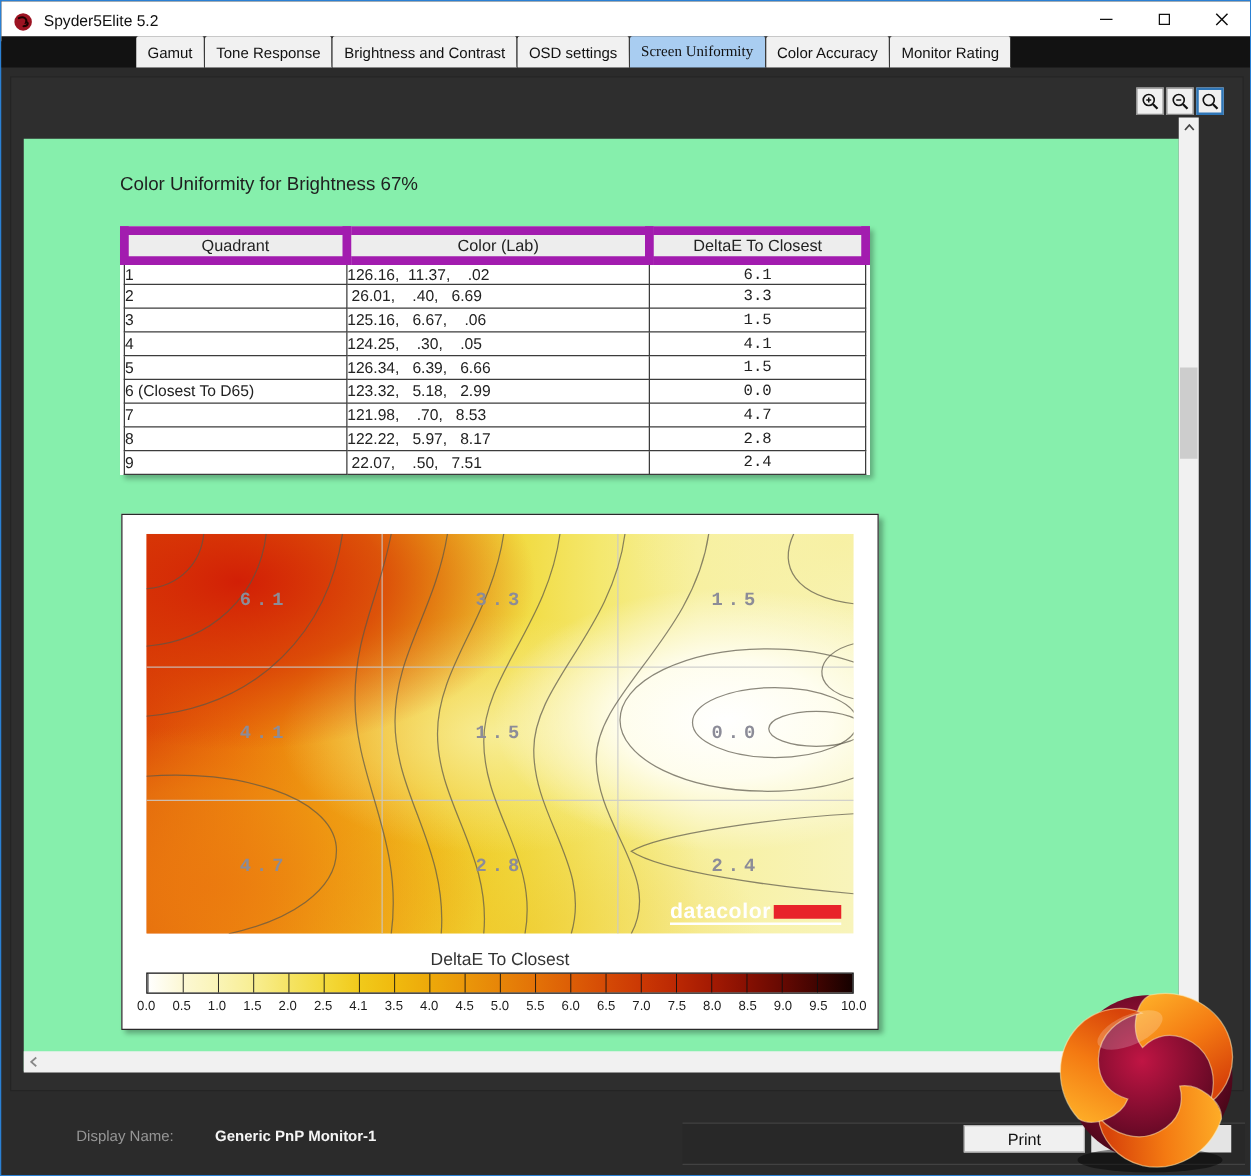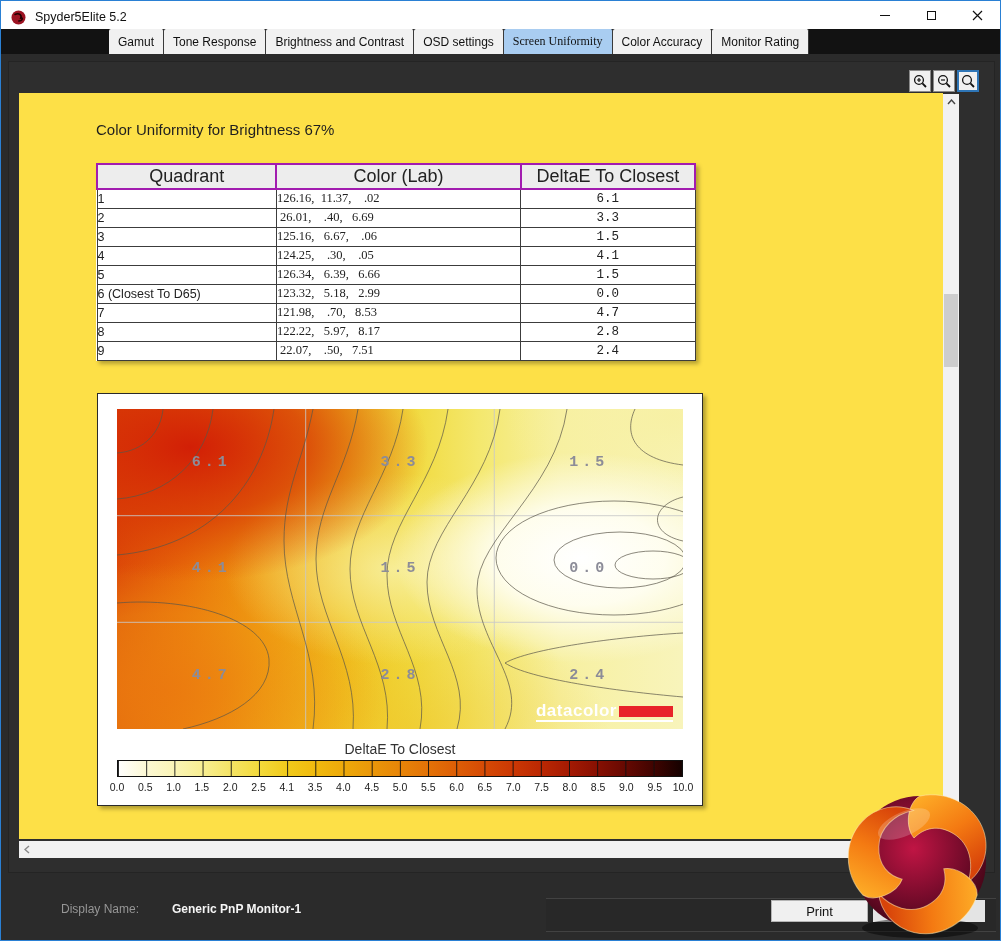--- a/index.html
+++ b/index.html
@@ -22,29 +22,29 @@
 
   
   .inner-panel{position:absolute;left:7px;top:60px;width:987px;height:812px;background:#2e2e2e;border:1px solid #242424;}
 
   
   .zoombar{position:absolute;left:908px;top:69px;display:flex;gap:2px;}
   .zbtn{width:22px;height:22px;background:#f0f0f0;border:1px solid #8a8a8a;display:flex;align-items:center;justify-content:center;}
   .zbtn.selected{border:2px solid #2e75b6;}
 
   
-  .content{position:absolute;left:18px;top:92px;width:924px;height:746px;background:#fde047;}
+  .content{position:absolute;left:18px;top:110px;width:924px;height:746px;background:#86efac;}
   .report-title{position:absolute;left:77px;top:28px;font-size:15px;color:#1f1f1f;}
 
   
   table.quad{position:absolute;left:77px;top:70px;width:600px;border-collapse:collapse;box-shadow:3px 3px 4px rgba(0,0,0,.28);background:#fff;}
-  table.quad th{background:#ededed;border:2px solid #a21caf;height:21px;font-weight:normal;font-size:18px;color:#222;}
+  table.quad th{background:#ededed;border:7px solid #a21caf;height:21px;font-weight:normal;font-size:13px;color:#222;}
   table.quad td{border:1px solid #3c3c3c;height:19px;font-size:12.5px;color:#222;padding:0;}
   td.q{padding-left:8px;}
-  td.lab{font-family:Liberation Serif, serif;font-size:13px;color:#3a3a3a;white-space:pre;padding-left:22px;}
+  td.lab{font-family:Liberation Sans, sans-serif;font-size:13px;color:#3a3a3a;white-space:pre;padding-left:22px;}
   td.de{font-family:"Liberation Mono",monospace;font-size:13px;color:#3a3a3a;text-align:center;}
 
   
   .map-box{position:absolute;left:78px;top:300px;width:606px;height:413px;background:#fff;border:1px solid #2a2a2a;box-shadow:3px 3px 4px rgba(0,0,0,.3);}
   .contour{position:absolute;left:19px;top:15px;width:566px;height:320px;overflow:hidden;}
   .contour svg{position:absolute;left:0;top:0;}
   .contour-labels{position:absolute;left:0;top:0;width:100%;height:100%;display:grid;grid-template-columns:1fr 1fr 1fr;grid-template-rows:1fr 1fr 1fr;}
   .clabel{display:flex;align-items:center;justify-content:center;font-family:"Liberation Mono",monospace;font-weight:bold;font-size:15px;letter-spacing:4px;color:#8c8c98;}
   .wm{position:absolute;right:10px;bottom:7px;display:flex;align-items:flex-end;border-bottom:2px solid #fff;padding-bottom:3px;justify-content:space-between;}
   .wm-text{color:#fff;font-weight:bold;font-size:17px;line-height:13px;letter-spacing:.5px;}

